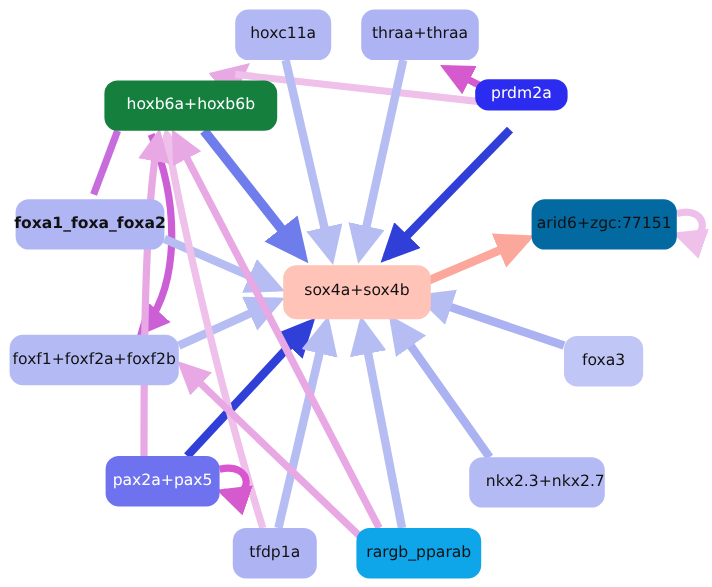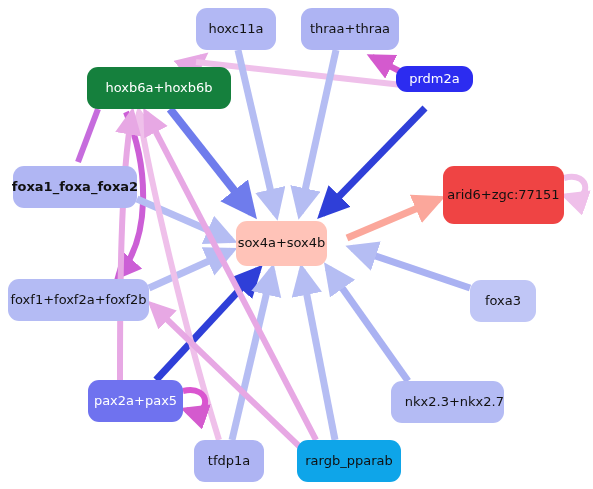--- a/index.html
+++ b/index.html
@@ -104,25 +104,25 @@
   </div>
 
   <div class="node" style="left:87px;top:67px;width:144px;height:42px;background:#15803d;color:#ffffff;font-size:13px;">
     <span>hoxb6a+hoxb6b</span>
   </div>
 
   <div class="node" style="left:13px;top:166px;width:124px;height:42px;background:#b0b6f3;color:#111111;font-size:13px;font-weight:bold;">
     <span>foxa1_foxa_foxa2</span>
   </div>
 
-  <div class="node" style="left:443px;top:166px;width:121px;height:58px;background:#ef4444;color:#111111;font-size:13px;">
+  <div class="node" style="left:443px;top:166px;width:121px;height:42px;background:#0369a1;color:#111111;font-size:13px;">
     <span>arid6+zgc:77151</span>
   </div>
 
-  <div class="node" style="left:236px;top:221px;width:91px;height:45px;background:#ffc3b8;color:#111111;font-size:13px;">
+  <div class="node" style="left:236px;top:221px;width:123px;height:45px;background:#ffc3b8;color:#111111;font-size:13px;">
     <span>sox4a+sox4b</span>
   </div>
 
   <div class="node" style="left:470px;top:280px;width:66px;height:42px;background:#c0c6f6;color:#111111;font-size:13px;">
     <span>foxa3</span>
   </div>
 
   <div class="node" style="left:8px;top:279px;width:141px;height:42px;background:#b4bbf4;color:#111111;font-size:13px;">
     <span>foxf1+foxf2a+foxf2b</span>
   </div>

